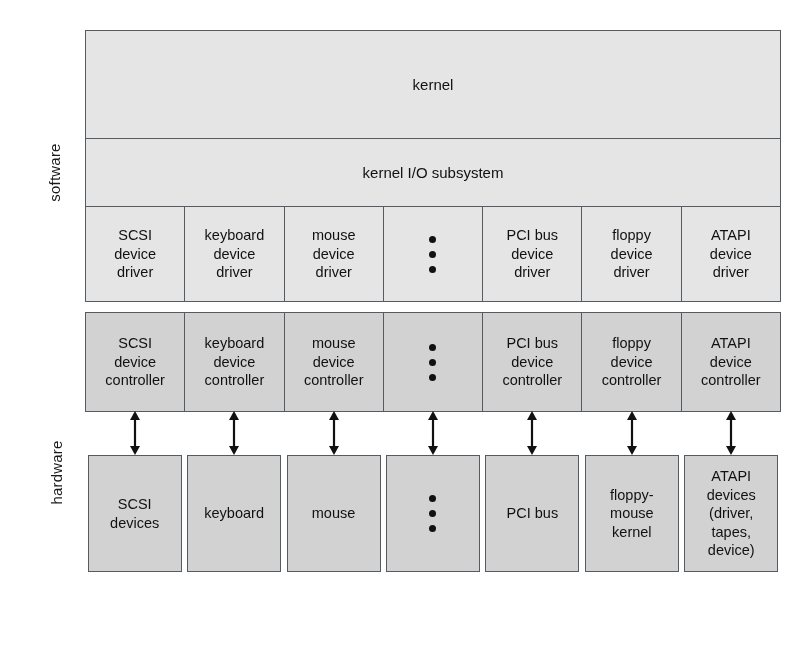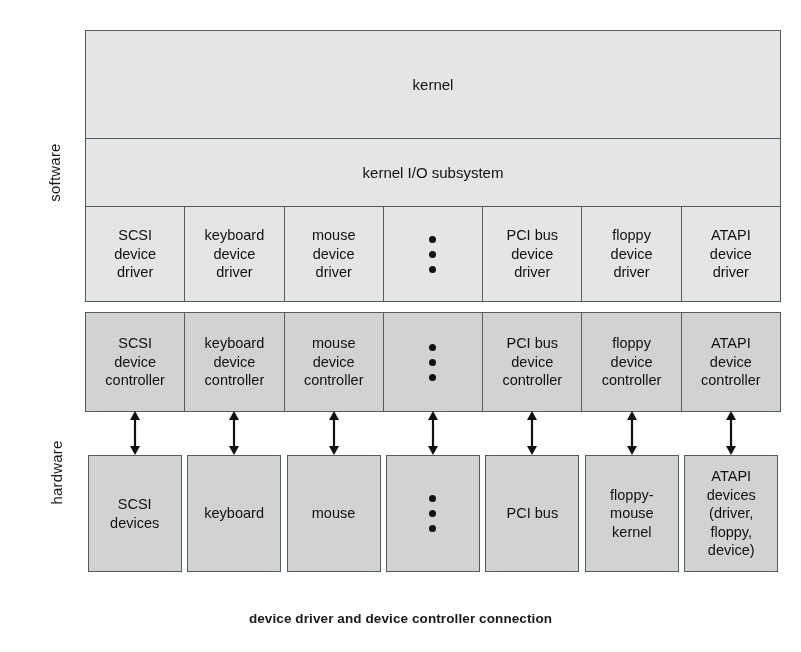--- a/index.html
+++ b/index.html
@@ -338,21 +338,20 @@
           <span class="line">floppy-</span>
           <span class="line">mouse</span>
           <span class="line">kernel</span>
         </div>
       </div>
       <div class="device-slot">
         <div class="device-box">
           <span class="line">ATAPI</span>
           <span class="line">devices</span>
           <span class="line">(driver,</span>
-          <span class="line">floppy,</span>
+          <span class="line">tapes,</span>
           <span class="line">device)</span>
         </div>
       </div>
     </div>
 
-  <div id="caption">device driver and device controller connection</div>
 
 </div>
 
 </body></html>

